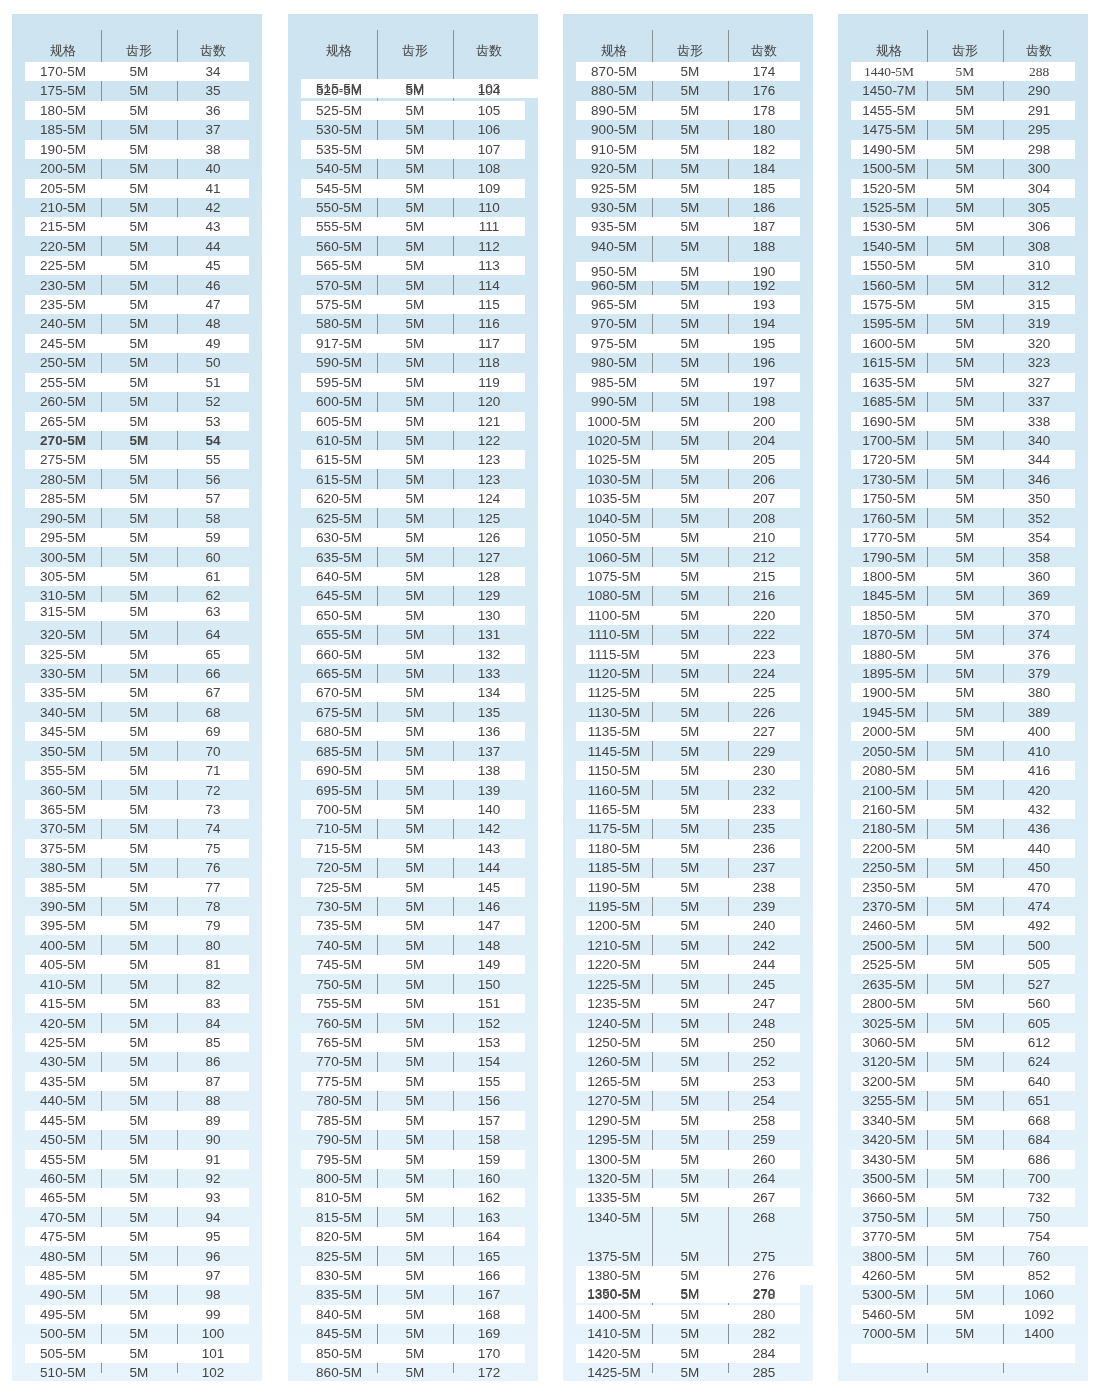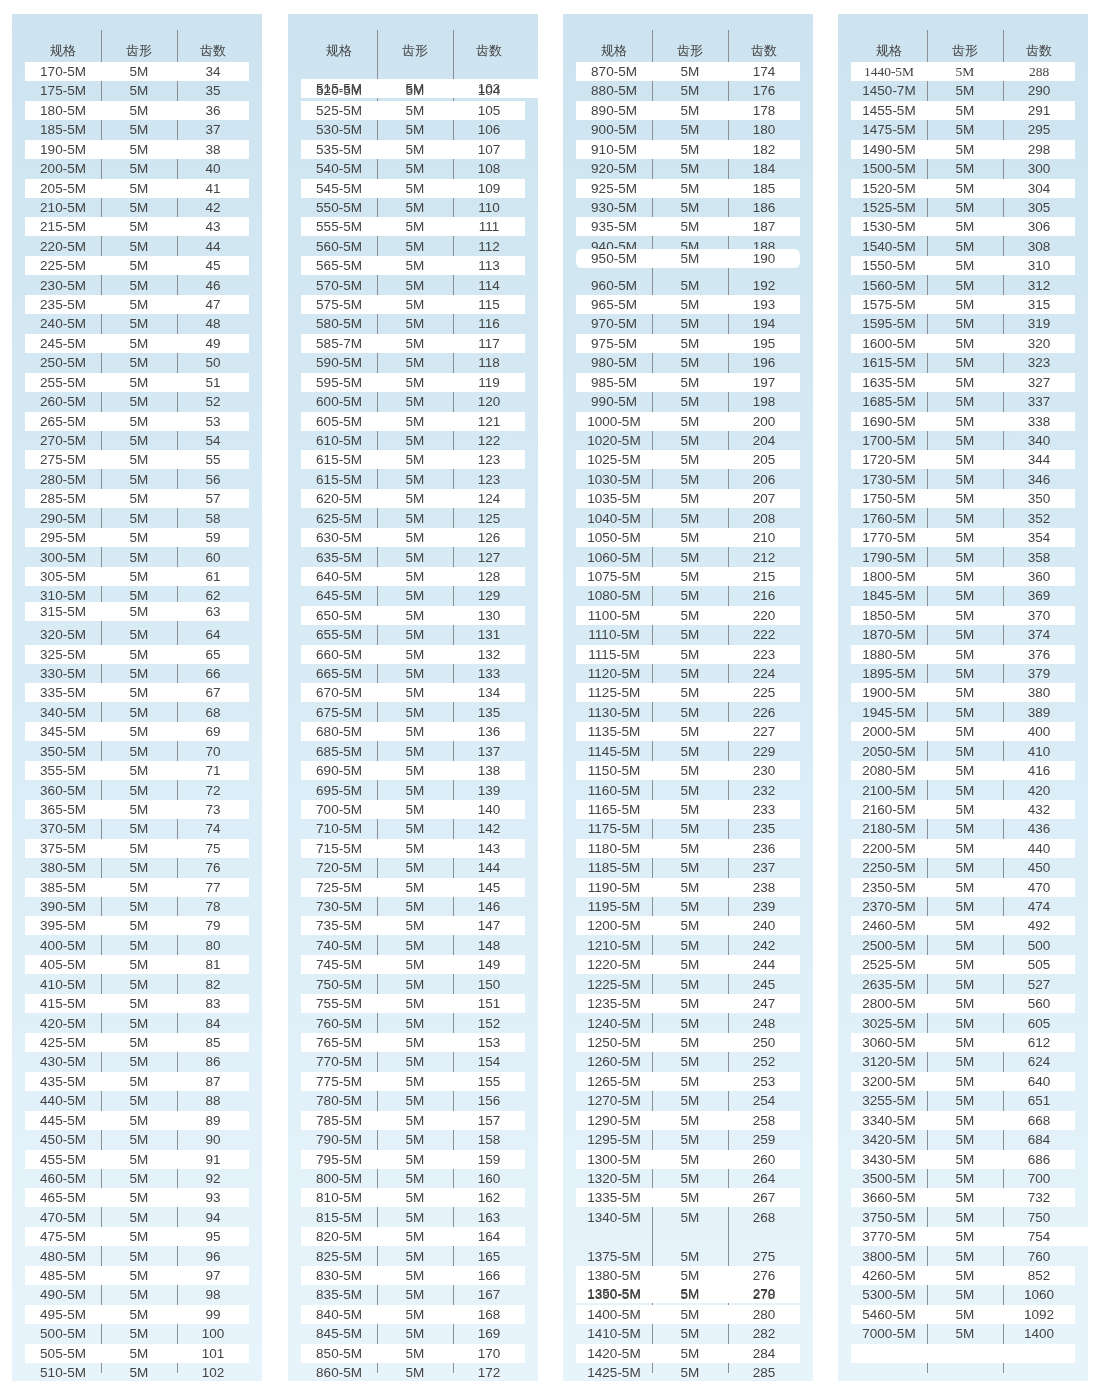--- a/index.html
+++ b/index.html
@@ -118,21 +118,21 @@
       <div class="row" style="top: 378.14px;">
         <span class="c1">260-5M</span>
         <span class="c2">5M</span>
         <span class="c3">52</span>
       </div>
       <div class="row alt" style="top: 397.56px;">
         <span class="c1">265-5M</span>
         <span class="c2">5M</span>
         <span class="c3">53</span>
       </div>
-      <div class="row" style="top: 416.98px;">
+      <div class="row" style="top: 416.98px; font-weight: bold;">
         <span class="c1">270-5M</span>
         <span class="c2">5M</span>
         <span class="c3">54</span>
       </div>
       <div class="row alt" style="top: 436.4px;">
         <span class="c1">275-5M</span>
         <span class="c2">5M</span>
         <span class="c3">55</span>
       </div>
       <div class="row" style="top: 455.82px;">
@@ -443,21 +443,21 @@
         <span class="c1">575-5M</span>
         <span class="c2">5M</span>
         <span class="c3">115</span>
       </div>
       <div class="row" style="top: 300.46px;">
         <span class="c1">580-5M</span>
         <span class="c2">5M</span>
         <span class="c3">116</span>
       </div>
       <div class="row alt" style="top: 319.88px;">
-        <span class="c1">585-7M</span>
+        <span class="c1">917-5M</span>
         <span class="c2">5M</span>
         <span class="c3">117</span>
       </div>
       <div class="row" style="top: 339.3px;">
         <span class="c1">590-5M</span>
         <span class="c2">5M</span>
         <span class="c3">118</span>
       </div>
       <div class="row alt" style="top: 358.72px; text-decoration: underline;">
         <span class="c1">595-5M</span>
@@ -771,21 +771,21 @@
       <div class="row alt" style="top: 203.36px;">
         <span class="c1">935-5M</span>
         <span class="c2">5M</span>
         <span class="c3">187</span>
       </div>
       <div class="row" style="top: 222.78px;">
         <span class="c1">940-5M</span>
         <span class="c2">5M</span>
         <span class="c3">188</span>
       </div>
-      <div class="row alt" style="top: 235px; border-radius: 6px;">
+      <div class="row alt" style="top: 248px;">
         <span class="c1">950-5M</span>
         <span class="c2">5M</span>
         <span class="c3">190</span>
       </div>
       <div class="row" style="top: 261.62px;">
         <span class="c1">960-5M</span>
         <span class="c2">5M</span>
         <span class="c3">192</span>
       </div>
       <div class="row alt" style="top: 281.04px;">
@@ -1031,21 +1031,21 @@
       <div class="row alt" style="top: 1270px;">
         <span class="c1">1350-5M</span>
         <span class="c2">5M</span>
         <span class="c3">270</span>
       </div>
       <div class="row" style="top: 1232.62px;">
         <span class="c1">1375-5M</span>
         <span class="c2">5M</span>
         <span class="c3">275</span>
       </div>
-      <div class="row alt" style="top: 1252.04px;">
+      <div class="row alt" style="top: 1252.04px; padding-left: 44px;">
         <span class="c1">1380-5M</span>
         <span class="c2">5M</span>
         <span class="c3">276</span>
       </div>
       <div class="row" style="top: 1271.46px;">
         <span class="c1">1390-5M</span>
         <span class="c2">5M</span>
         <span class="c3">278</span>
       </div>
       <div class="row alt" style="top: 1290.88px;">

